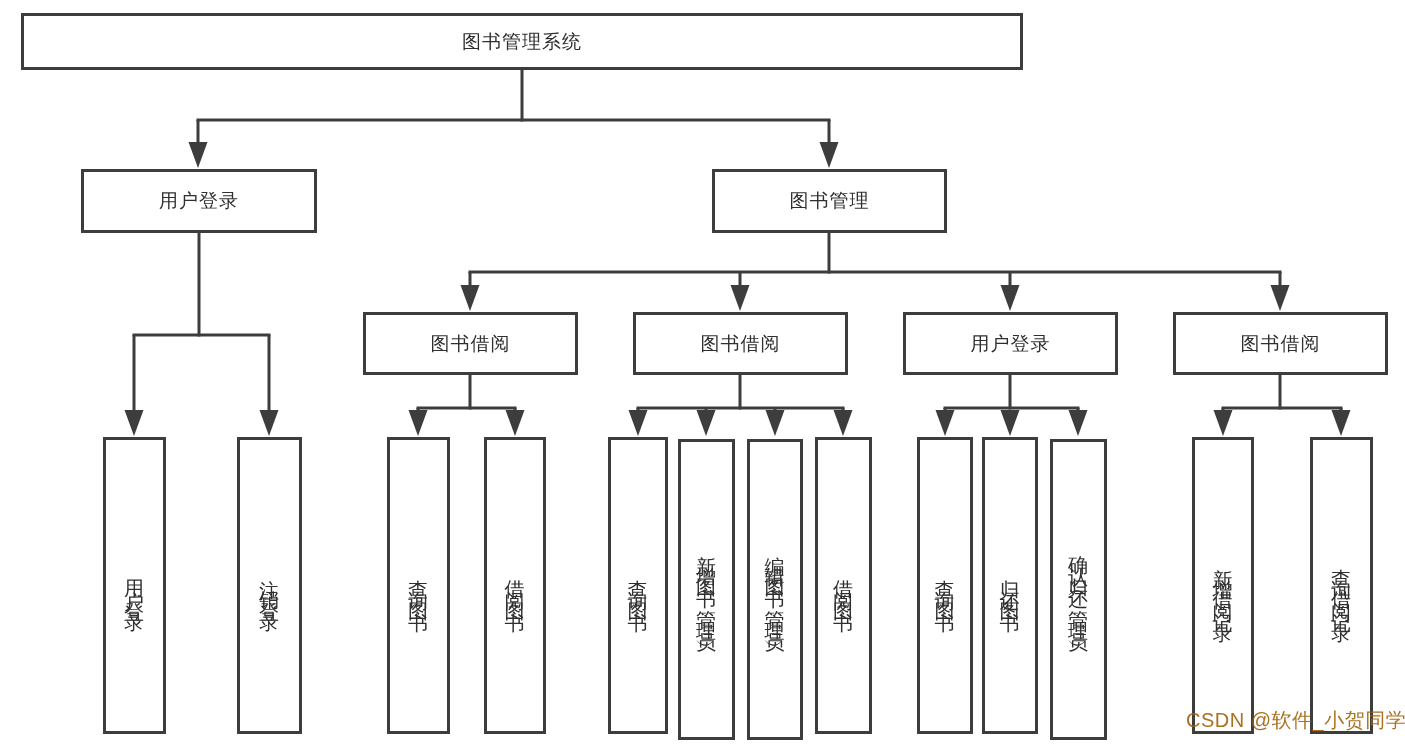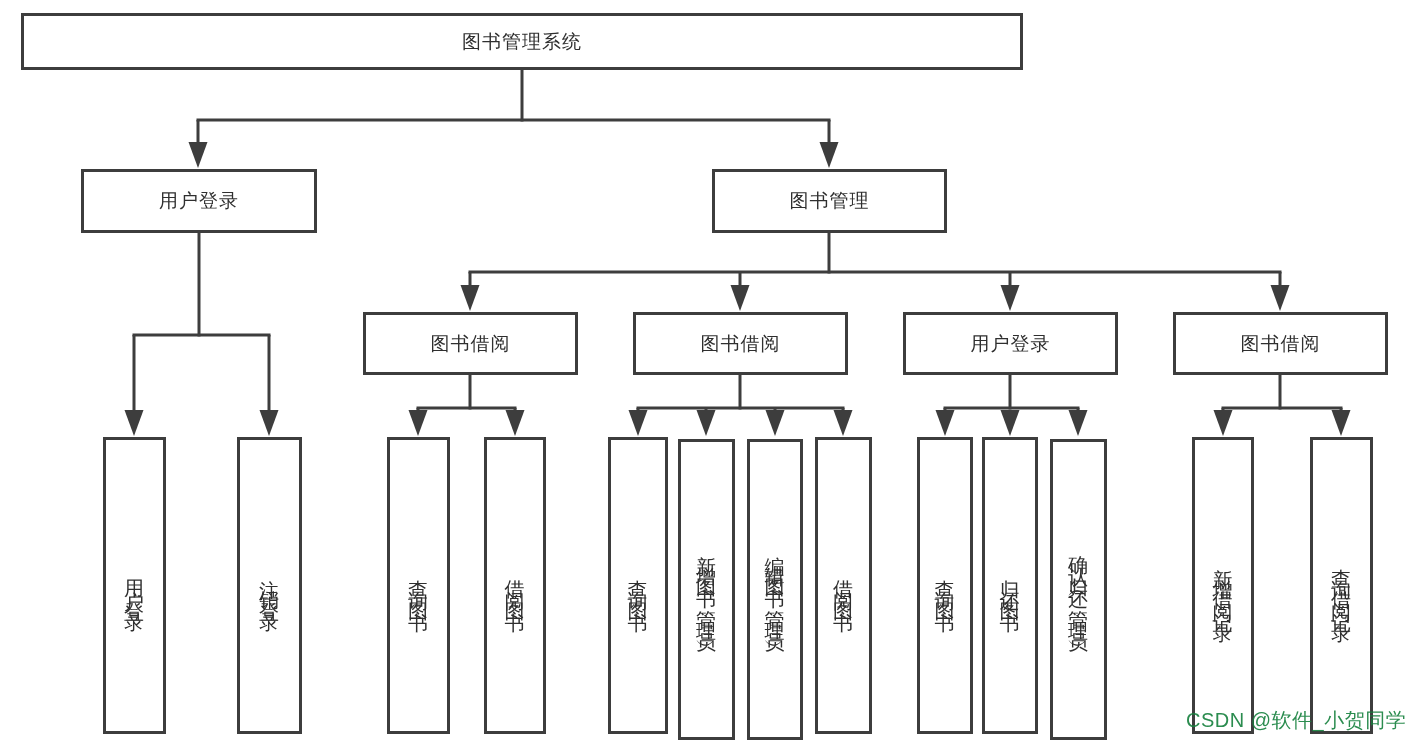--- a/index.html
+++ b/index.html
@@ -11,21 +11,21 @@
   .box{
     position:absolute;box-sizing:border-box;background:#ffffff;
     border:3px solid #3d3d3d;display:flex;align-items:center;justify-content:center;
   }
   .hbox{font-size:19px;letter-spacing:1px;}
   .vbox span{
     writing-mode:vertical-rl;text-orientation:mixed;
     font-size:20px;letter-spacing:11px;line-height:1;white-space:nowrap;
   }
   .watermark{
-    position:absolute;left:1186px;top:707px;font-size:20px;color:#15803d;
+    position:absolute;left:1186px;top:707px;font-size:20px;color:#a16207;
     letter-spacing:0.5px;opacity:.9;white-space:nowrap;
   }
   svg line{stroke:#3d3d3d;stroke-width:3;}
   svg polygon{fill:#3d3d3d;}
 </style>
 </head>
 <body>
 
 <div id="stage">
 

